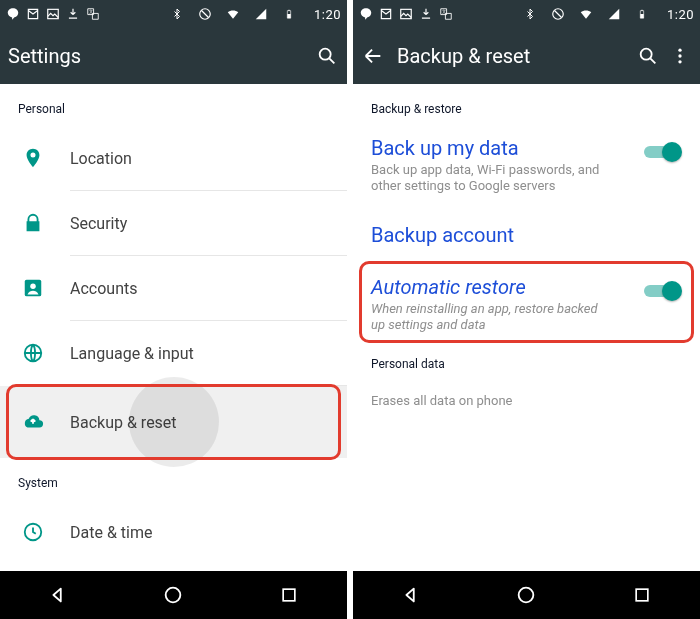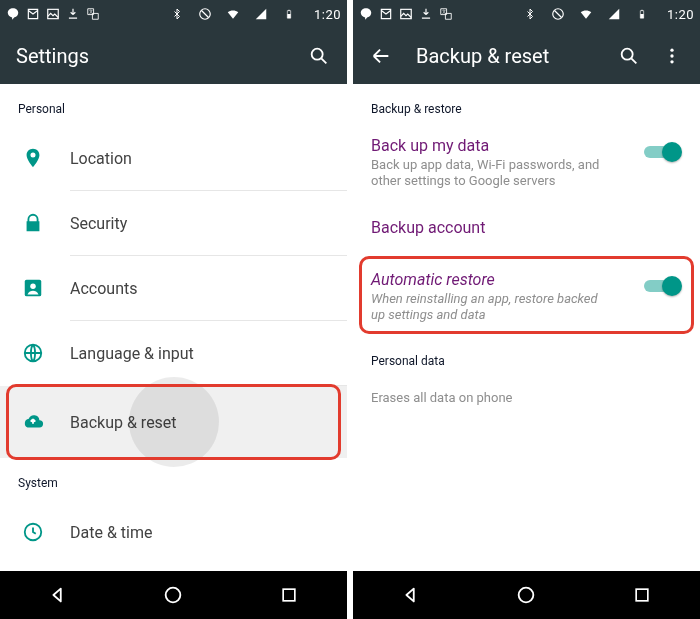--- a/index.html
+++ b/index.html
@@ -35,22 +35,22 @@
   .status-ico { width: 14px; height: 14px; display: inline-flex; align-items: center; justify-content: center; }
   .clock { margin-left: 4px; letter-spacing: 0.5px; font-weight: 400; }
 
   
   .action-bar {
     height: 56px;
     background: #2a373c;
     color: #fff;
     display: flex;
     align-items: center;
-    padding: 0 16px;
-    gap: 19px;
+    padding: 0 8px;
+    gap: 8px;
   }
   .action-title {
     font-size: 20px;
     font-weight: 400;
     flex: 1;
   }
   .action-title.with-back { margin-left: 4px; }
   .action-ico {
     width: 24px;
     height: 24px;
@@ -121,22 +121,22 @@
     padding: 10px 18px;
     display: flex;
     align-items: flex-start;
     position: relative;
     min-height: 58px;
   }
   .rrow .text {
     flex: 1;
   }
   .rrow .title {
-    color: #701a75;
-    font-size: 16px;
+    color: #1d4ed8;
+    font-size: 20px;
   }
   .rrow .sub {
     color: #8e8e8e;
     font-size: 13px;
     line-height: 1.25;
     margin-top: 2px;
     max-width: 240px;
   }
   .rrow .title.solo { margin-top: 8px; }
 
@@ -477,21 +477,21 @@
           <div class="sub">When reinstalling an app, restore backed up settings and data</div>
         </div>
         <div class="toggle">
           <div class="track"></div>
             <div class="thumb"></div>
         </div>
       </div>
       <div class="highlight-box" style="left:6px; right:6px; top:0; bottom:0;"></div>
     </div>
 
-    <div class="section-header" style="padding-top:20px;">Personal data</div>
+    <div class="section-header" style="padding-top:14px;">Personal data</div>
 
     <div class="rrow">
       <div class="text">
         <div class="sub">Erases all data on phone</div>
       </div>
     </div>
 
   </div>
 
   <div class="nav-bar">

